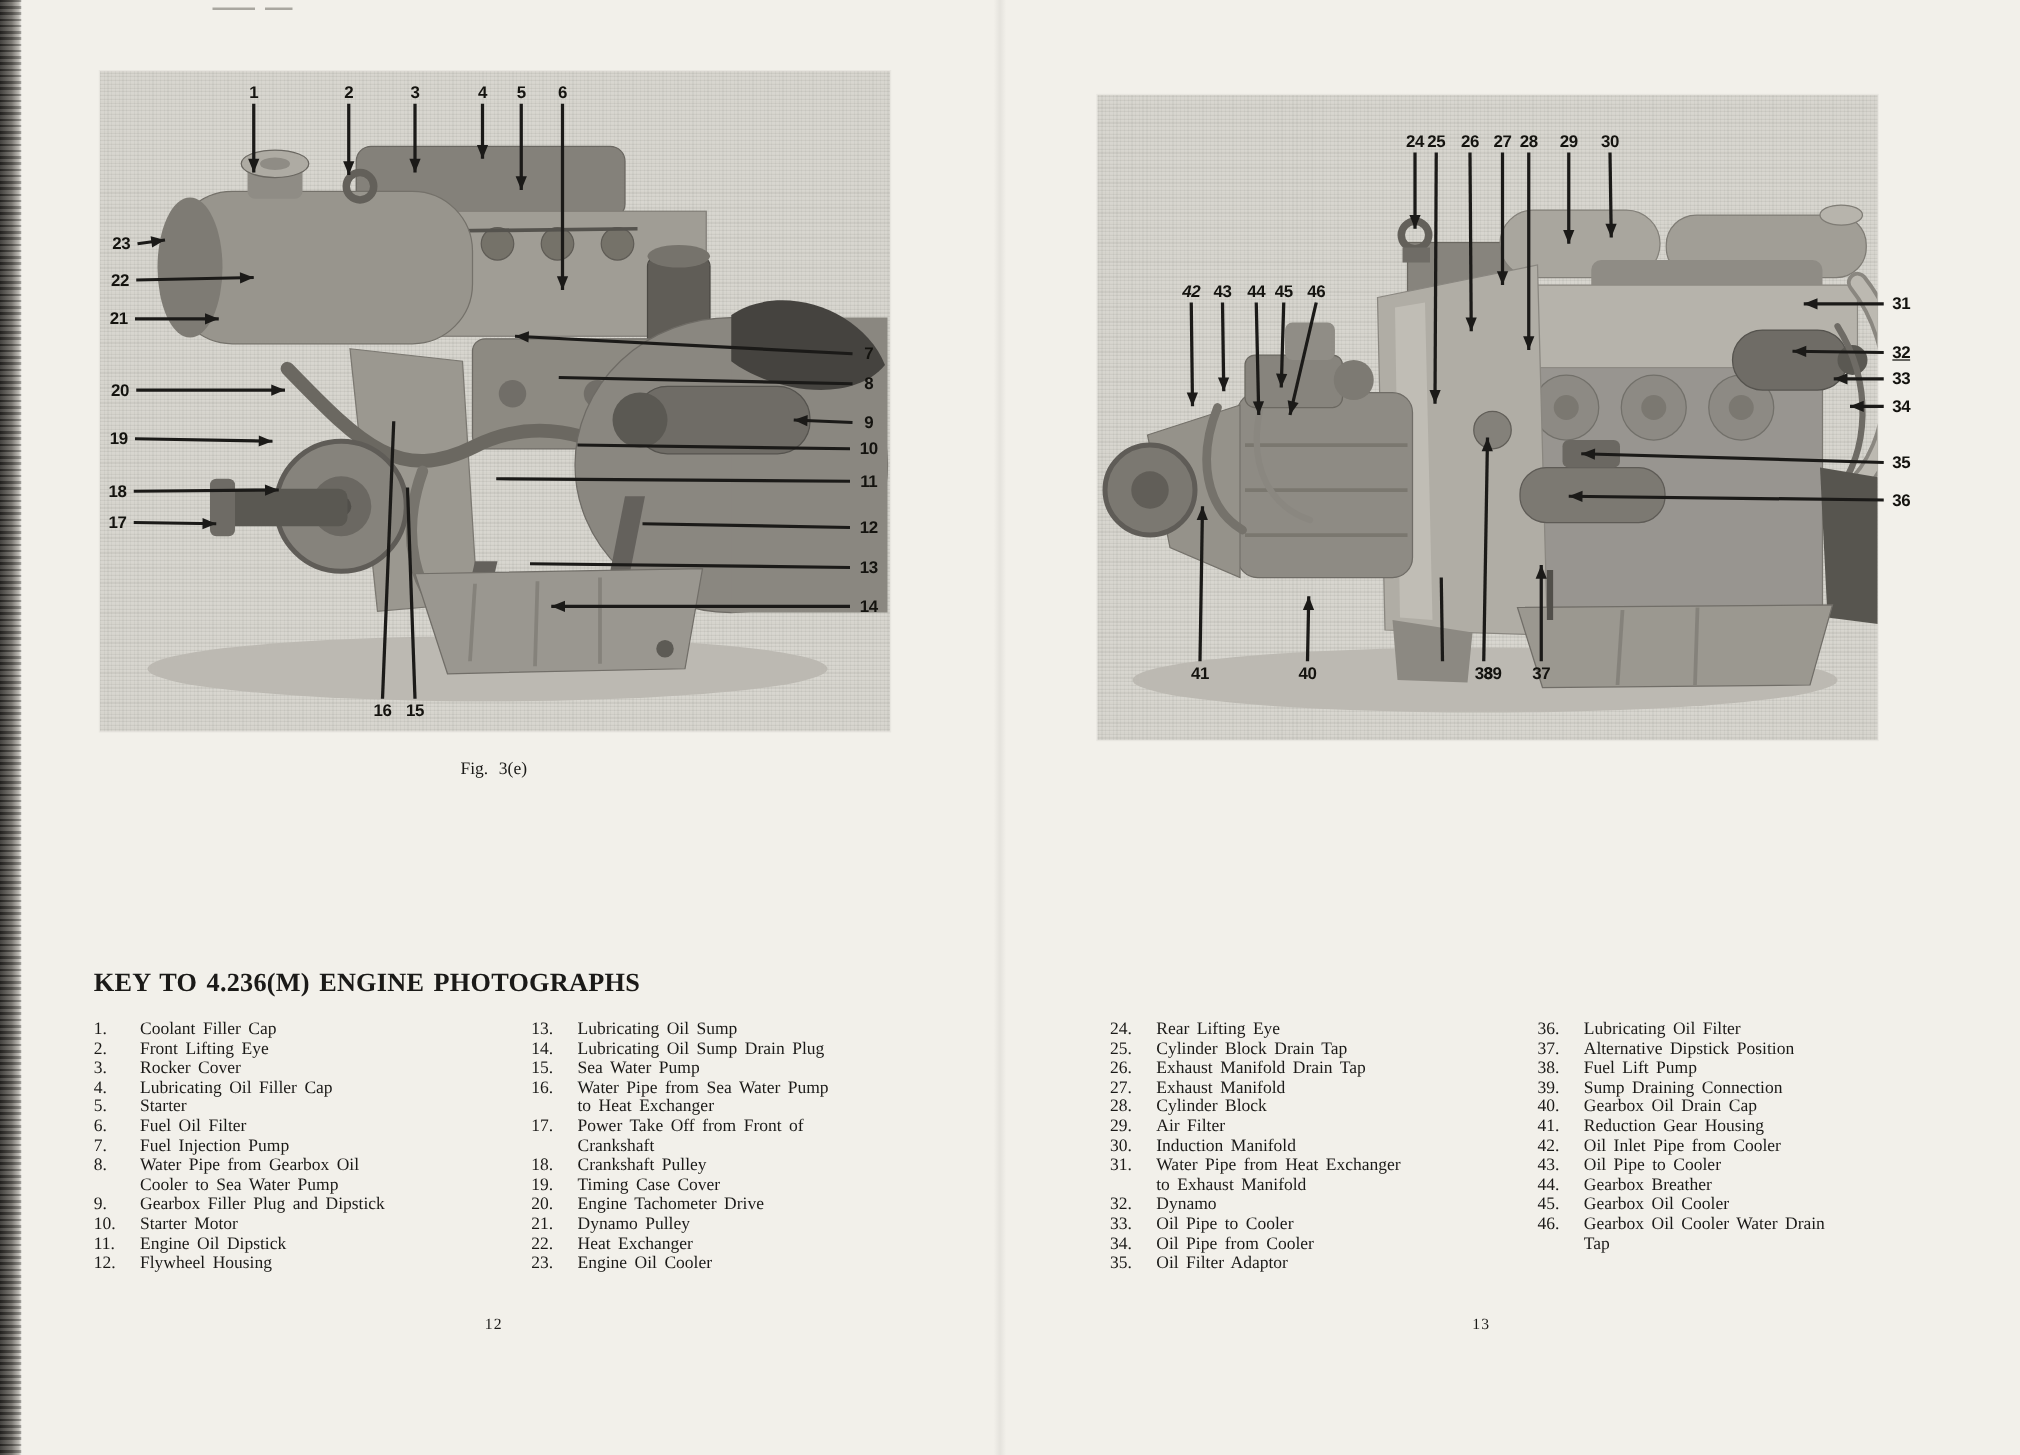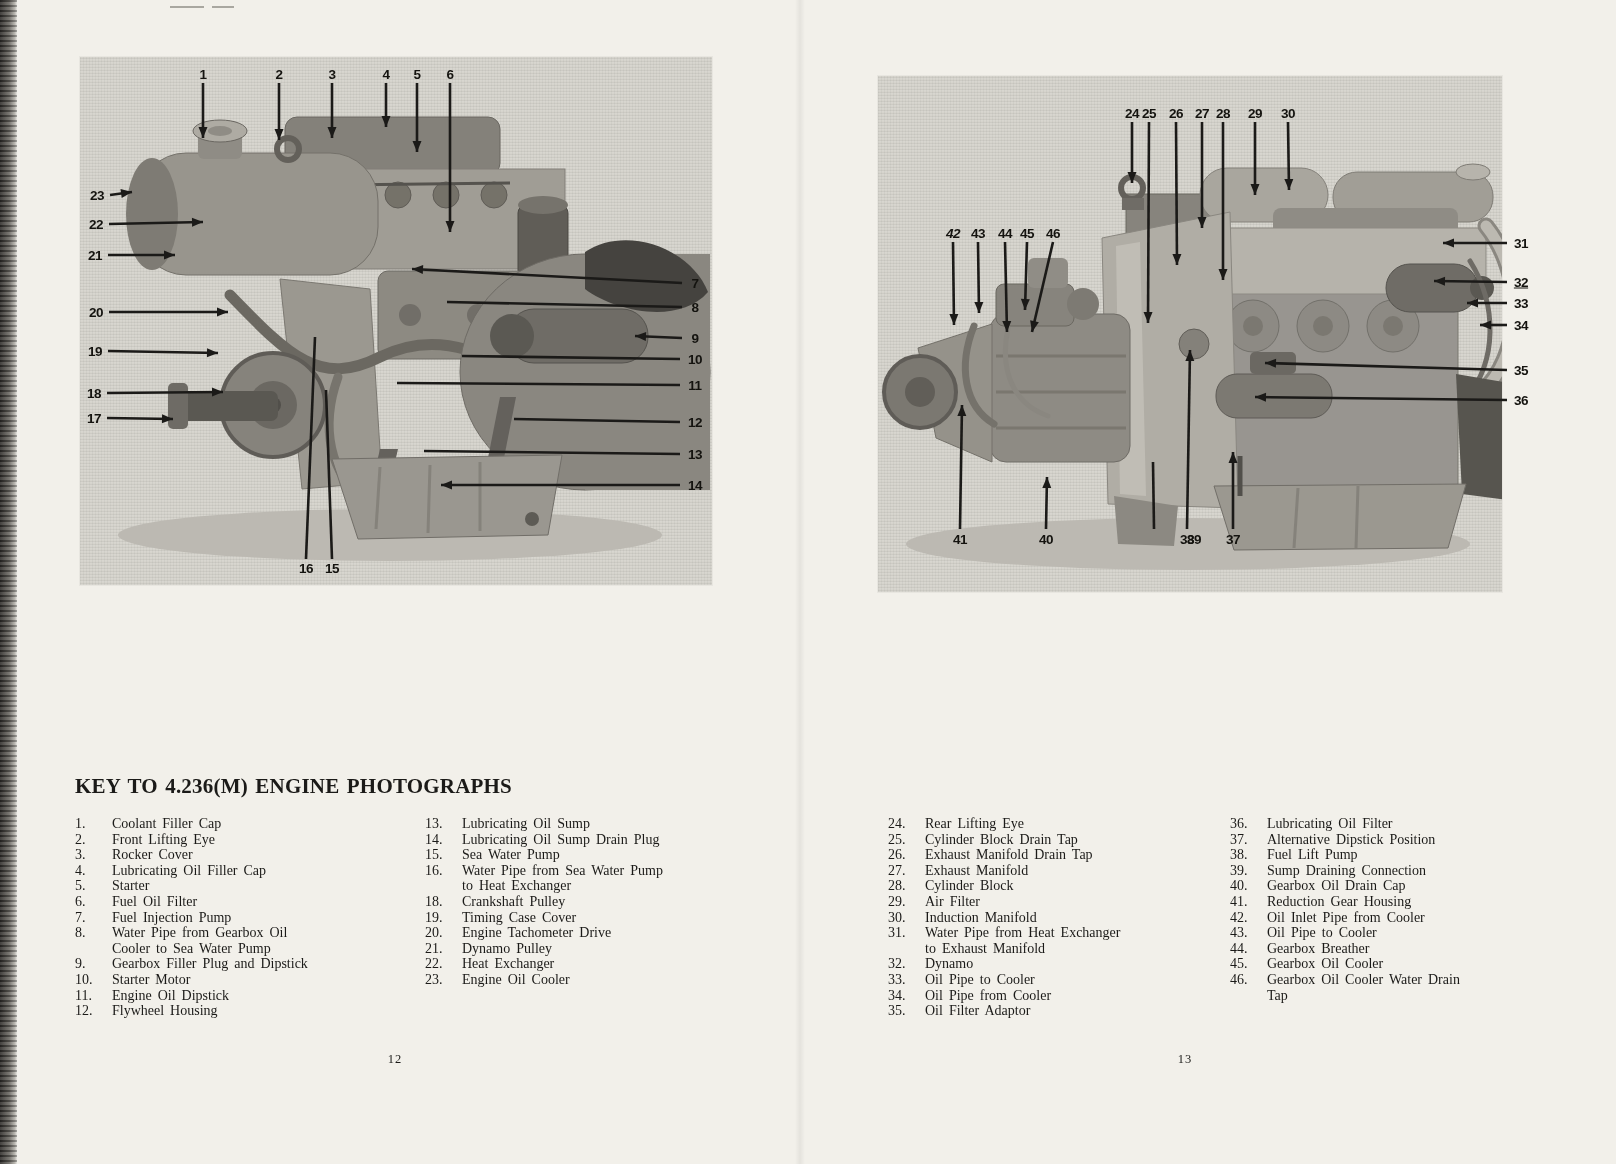--- a/index.html
+++ b/index.html
@@ -182,20 +182,21 @@
 
         <div class="callout" style="left: 21px; top: 257px;">20</div>
 
         <div class="callout" style="left: 20px; top: 200px;">21</div>
 
         <div class="callout" style="left: 21px; top: 169px;">22</div>
 
         <div class="callout" style="left: 22px; top: 140px;">23</div>
       </div>
   </div>
+  <div class="fig-caption" style="left:75px;top:608px;width:640px">Fig. 3(e)</div>
 
   <div class="fig-wrap" style="left:870px;top:70px;width:675px;height:530px">
     <div class="photo" style="left:8px;top:6px;width:624px;height:516px">
       <svg viewBox="0 0 624 516">
         <ellipse cx="310" cy="468" rx="282" ry="26" fill="#bcb9b2"></ellipse>
         <rect x="330" y="200" width="250" height="210" fill="#989590" stroke="#7b7871"></rect>
         <circle cx="375" cy="250" r="26" fill="#8d8a84" stroke="#72706a"></circle>
         <circle cx="445" cy="250" r="26" fill="#8d8a84" stroke="#72706a"></circle>
         <circle cx="515" cy="250" r="26" fill="#8d8a84" stroke="#72706a"></circle>
         <circle cx="375" cy="250" r="10" fill="#7b7871"></circle>
@@ -418,20 +419,25 @@
         <span class="knum">15.</span>
         <span class="klbl">Sea Water Pump</span>
       </div>
 
       <div class="key-item">
         <span class="knum">16.</span>
         <span class="klbl">Water Pipe from Sea Water Pump
 to Heat Exchanger</span>
       </div>
 
+      <div class="key-item">
+        <span class="knum">17.</span>
+        <span class="klbl">Power Take Off from Front of
+Crankshaft</span>
+      </div>
 
       <div class="key-item">
         <span class="knum">18.</span>
         <span class="klbl">Crankshaft Pulley</span>
       </div>
 
       <div class="key-item">
         <span class="knum">19.</span>
         <span class="klbl">Timing Case Cover</span>
       </div>

